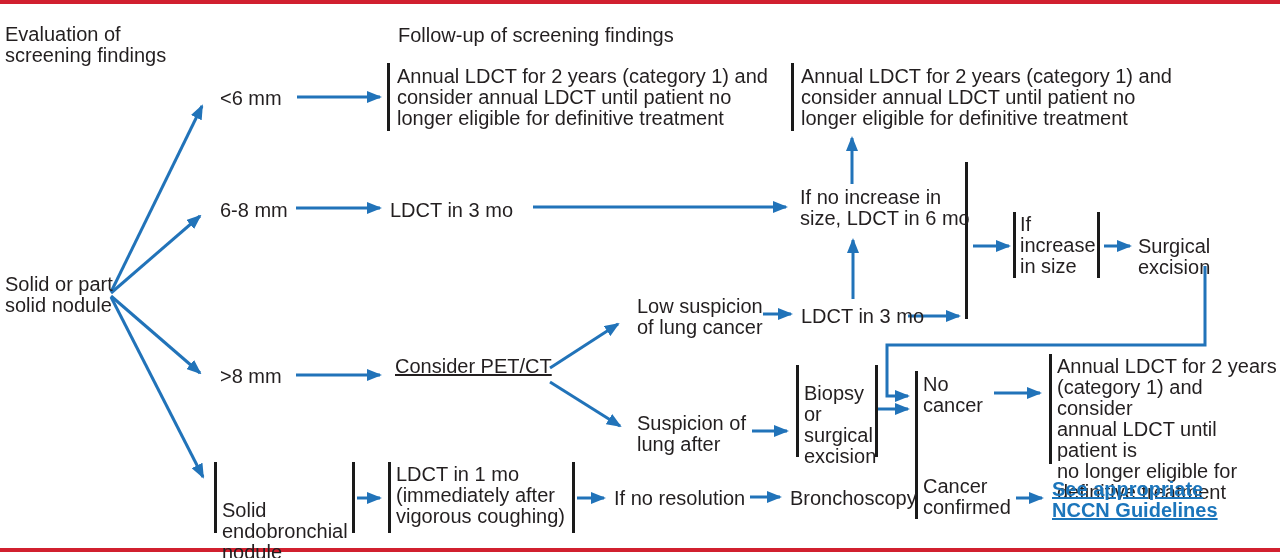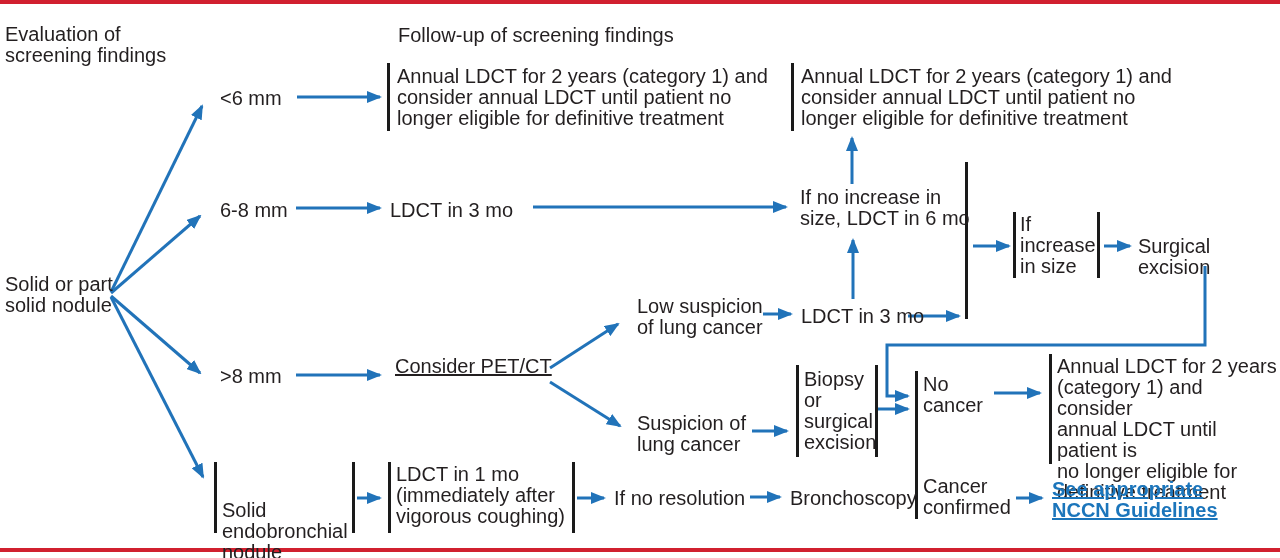--- a/index.html
+++ b/index.html
@@ -111,22 +111,22 @@
 in size</div>
   <div class="txt" style="left:1138px;top:236px;">Surgical excision</div>
 
   <div class="txt" style="left:637px;top:296px;">Low suspicion
 of lung cancer</div>
   <div class="txt" style="left:801px;top:306px;">LDCT in 3 mo</div>
 
   <div class="txt" style="left:220px;top:366px;">&gt;8 mm</div>
   <div class="txt" style="left:395px;top:356px;text-decoration:underline;">Consider PET/CT</div>
   <div class="txt" style="left:637px;top:413px;">Suspicion of
-lung cancer</div>
-  <div class="txt" style="left:804px;top:369px;">Biopsy
+lung after</div>
+  <div class="txt" style="left:804px;top:383px;">Biopsy
 or
 surgical
 excision</div>
 
   <div class="txt" style="left:923px;top:374px;">No
 cancer</div>
   <div class="txt" style="left:1057px;top:356px;">Annual LDCT for 2 years
 (category 1) and consider
 annual LDCT until patient is
 no longer eligible for

